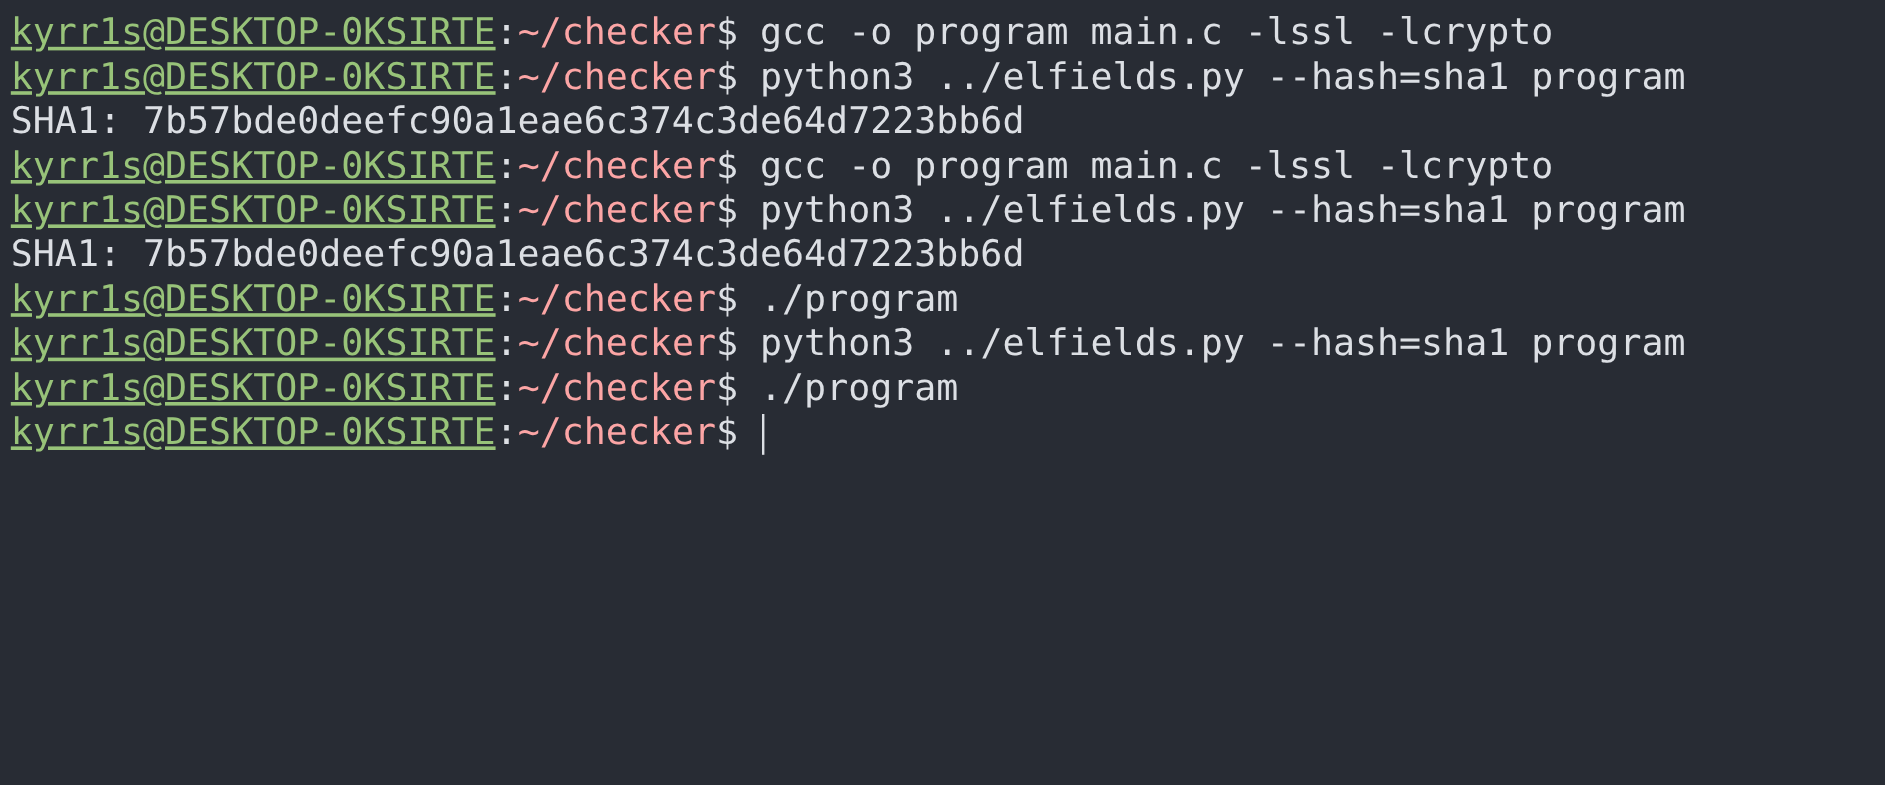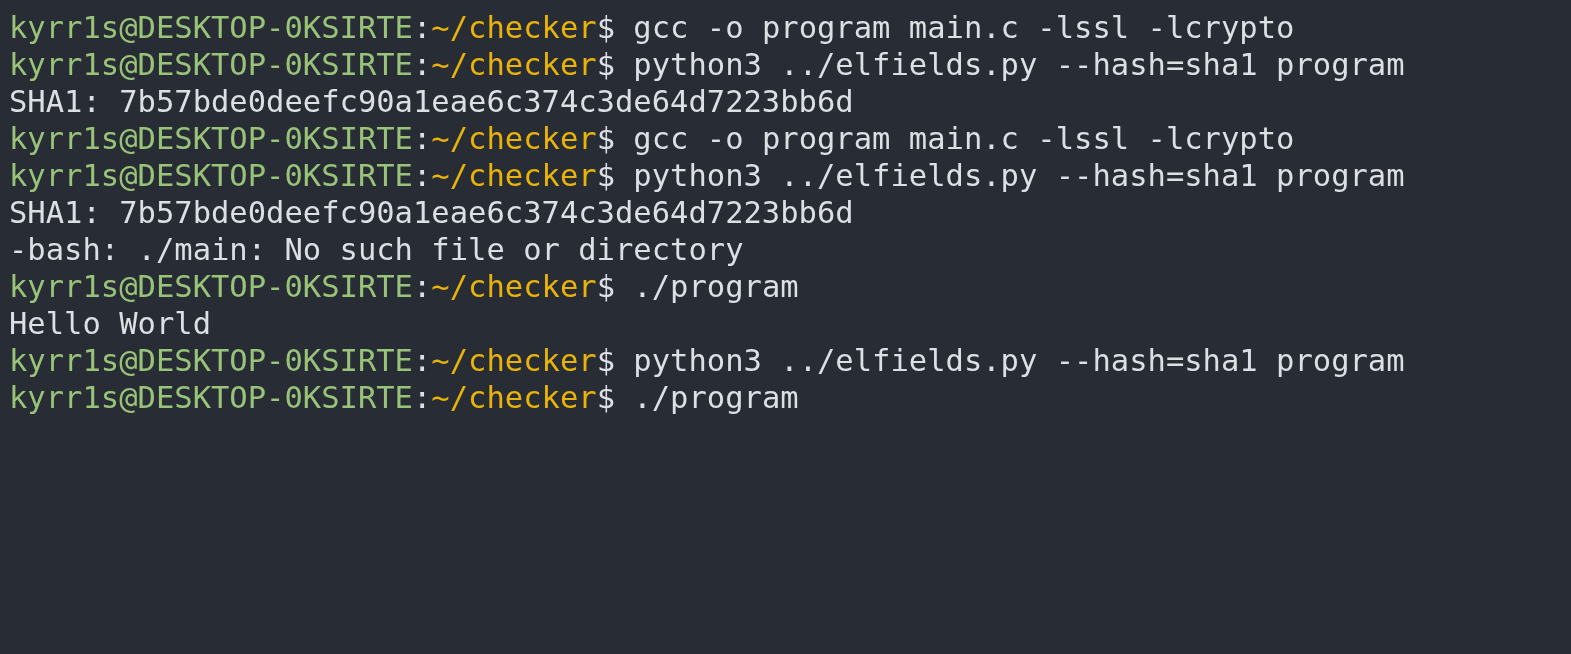--- a/index.html
+++ b/index.html
@@ -5,23 +5,23 @@
   html, body { margin: 0; padding: 0; }
   body {
     width: 1571px; height: 654px; overflow: hidden;
     background: #282c34;
     font-family: "DejaVu Sans Mono", "Liberation Mono", monospace;
     font-size: 30.5px;
     color: #dcdfe4;
   }
   .terminal { padding: 9px 0 0 9px; }
   .line { height: 37px; line-height: 37px; white-space: pre; }
-  .user { color: #98c379; }
+  .user { color: #98c379; text-decoration: underline; }
   .sep { color: #dcdfe4; }
-  .path { color: #eab308; text-align: center; }
+  .path { color: #fca5a5; text-align: center; }
   .dollar { color: #dcdfe4; }
   .cursor {
     display: inline-block; width: 2px; height: 34px;
     background: #dcdfe4; vertical-align: middle; margin-left: 20px;
   }
 </style>
 </head>
 <body>
 
 <div class="terminal">
@@ -33,26 +33,25 @@
   <div class="line">SHA1: 7b57bde0deefc90a1eae6c374c3de64d7223bb6d</div>
 
 
   <div class="line"><span class="user">kyrr1s@DESKTOP-0KSIRTE</span><span class="sep">:</span><span class="path">~/checker</span><span class="dollar">$</span><span> gcc -o program main.c -lssl -lcrypto</span></div>
 
   <div class="line"><span class="user">kyrr1s@DESKTOP-0KSIRTE</span><span class="sep">:</span><span class="path">~/checker</span><span class="dollar">$</span><span> python3 ../elfields.py --hash=sha1 program</span></div>
 
   <div class="line">SHA1: 7b57bde0deefc90a1eae6c374c3de64d7223bb6d</div>
 
 
-  <div class="line">-bash: ./main: No such file or directory</div>
 
   <div class="line"><span class="user">kyrr1s@DESKTOP-0KSIRTE</span><span class="sep">:</span><span class="path">~/checker</span><span class="dollar">$</span><span> ./program</span></div>
 
-  <div class="line">Hello World</div>
 
 
   <div class="line"><span class="user">kyrr1s@DESKTOP-0KSIRTE</span><span class="sep">:</span><span class="path">~/checker</span><span class="dollar">$</span><span> python3 ../elfields.py --hash=sha1 program</span></div>
 
 
   <div class="line"><span class="user">kyrr1s@DESKTOP-0KSIRTE</span><span class="sep">:</span><span class="path">~/checker</span><span class="dollar">$</span><span> ./program</span></div>
 
 
+  <div class="line"><span class="user">kyrr1s@DESKTOP-0KSIRTE</span><span class="sep">:</span><span class="path">~/checker</span><span class="dollar">$</span><span class="cursor"></span></div>
 </div>
 
 </body></html>

